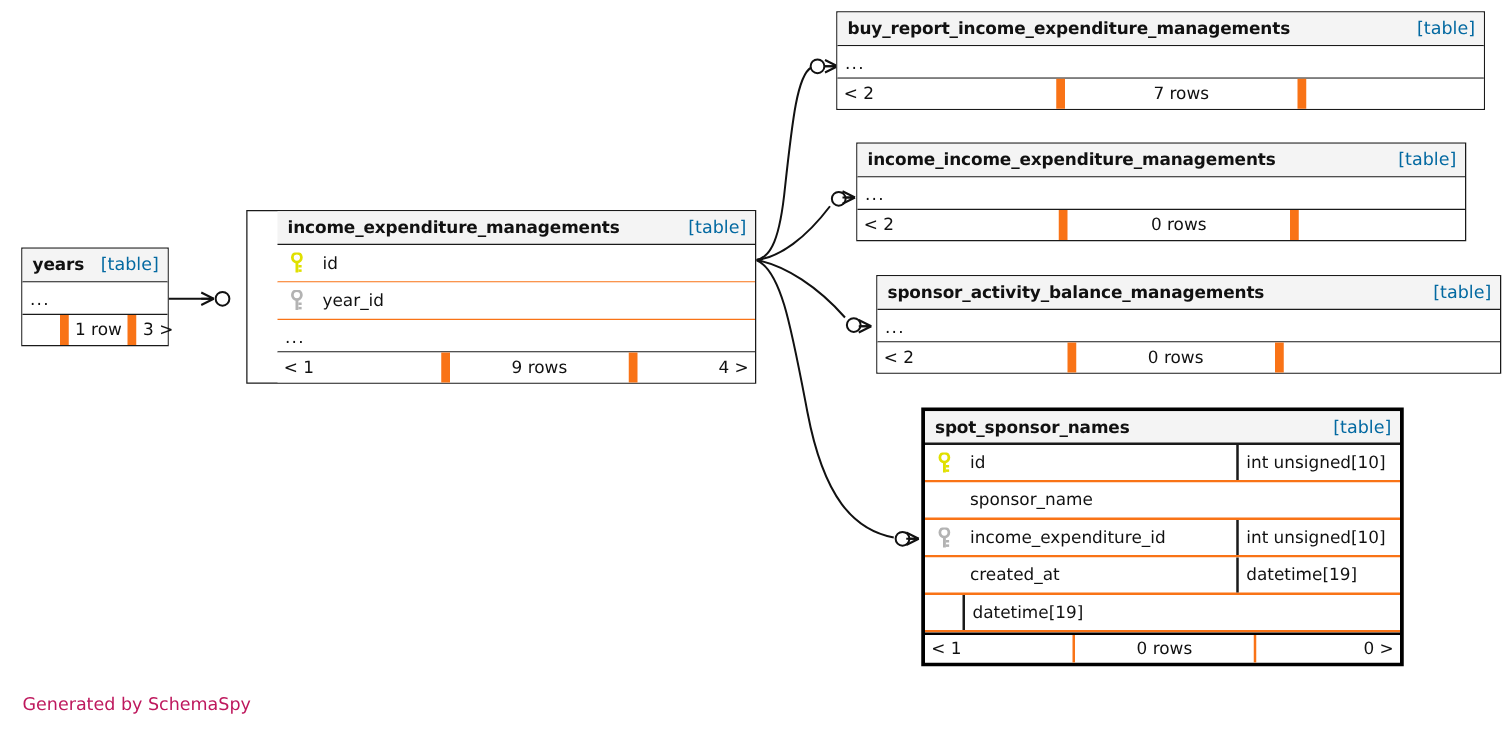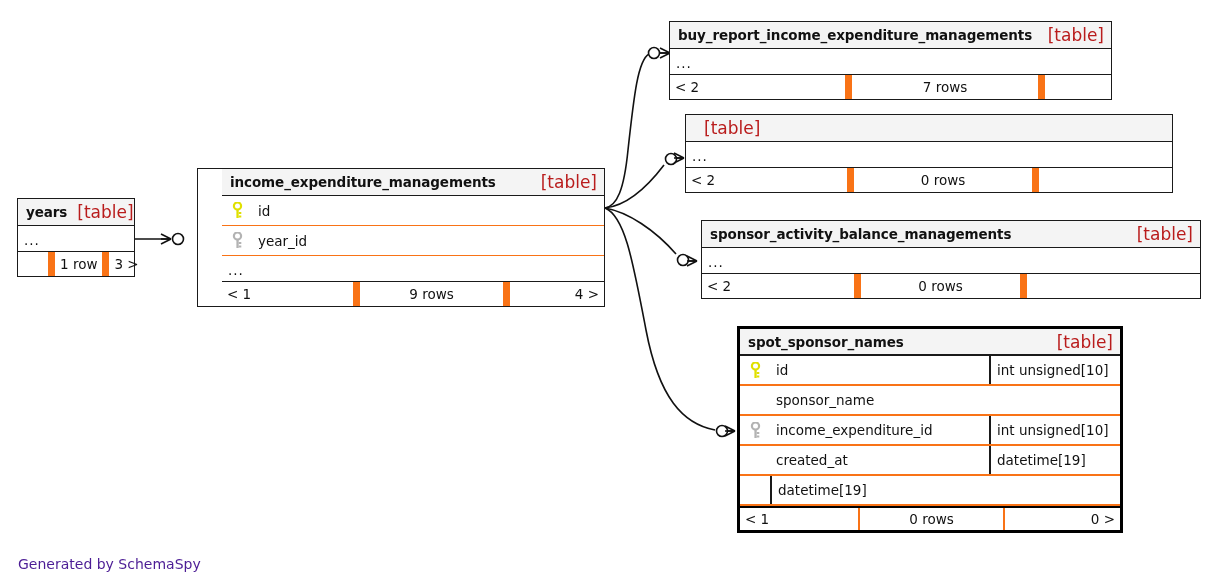--- a/index.html
+++ b/index.html
@@ -53,22 +53,22 @@
     border-bottom: 1px solid #1a1a1a;
   }
   .tbl.focus .tbl-title { border-bottom-width: 2px; text-align: right; }
   .tbl-name {
     font-weight: bold;
     font-size: 13.5px;
     letter-spacing: -0.1px;
     white-space: nowrap;
   }
   .tbl-tag {
-    font-size: 17px;
-    color: #b91c1c;
+    font-size: 14px;
+    color: #0369a1;
     white-space: nowrap;
     padding-left: 10px;
   }
 
   .tbl-row {
     display: flex;
     align-items: center;
     box-sizing: border-box;
     height: 30px;
     border-bottom: 1px solid #f97316;
@@ -137,21 +137,21 @@
   .foot-right { justify-content: flex-end; }
 
   
   .key-ico { display: block; }
 
   .footer-note {
     position: absolute;
     left: 18px;
     top: 556px;
     font-size: 14px;
-    color: #4c1d95;
+    color: #be185d;
     white-space: nowrap;
   }
 </style>
 </head>
 <body>
 
 <div id="canvas">
 
   <svg id="edges" viewBox="0 0 1207 587" width="1207" height="587">
     <defs>
@@ -231,35 +231,36 @@
       <span class="col-name">year_id</span>
     </div>
     <div class="tbl-ellipsis">...</div>
     <div class="tbl-foot">
       <div class="foot-cell foot-left" style="flex:0 0 131px;">&lt; 1</div>
       <div class="foot-cell foot-mid" style="flex:0 0 150px;">9 rows</div>
       <div class="foot-cell foot-right" style="flex:1 1 auto;">4 &gt;</div>
     </div>
   </div>
 
-  <div class="tbl" style="left:669px; top:9px; width:443px;margin-top:12px;">
+  <div class="tbl" style="left:669px; top:9px; width:519px;">
     <div class="tbl-title">
       <span class="tbl-name">buy_report_income_expenditure_managements</span>
       <span class="tbl-tag">[table]</span>
     </div>
     <div class="tbl-ellipsis">...</div>
     <div class="tbl-foot">
       <div class="foot-cell foot-left" style="flex:0 0 175px;">&lt; 2</div>
       <div class="foot-cell foot-mid" style="flex:0 0 193px;">7 rows</div>
       <div class="foot-cell foot-right" style="flex:1 1 auto;"></div>
     </div>
   </div>
 
   <div class="tbl" style="left:685px; top:114px; width:488px;">
     <div class="tbl-title">
+      <span class="tbl-name">income_income_expenditure_managements</span>
       <span class="tbl-tag">[table]</span>
     </div>
     <div class="tbl-ellipsis">...</div>
     <div class="tbl-foot">
       <div class="foot-cell foot-left" style="flex:0 0 161px;">&lt; 2</div>
       <div class="foot-cell foot-mid" style="flex:0 0 185px;">0 rows</div>
       <div class="foot-cell foot-right" style="flex:1 1 auto;"></div>
     </div>
   </div>
 

